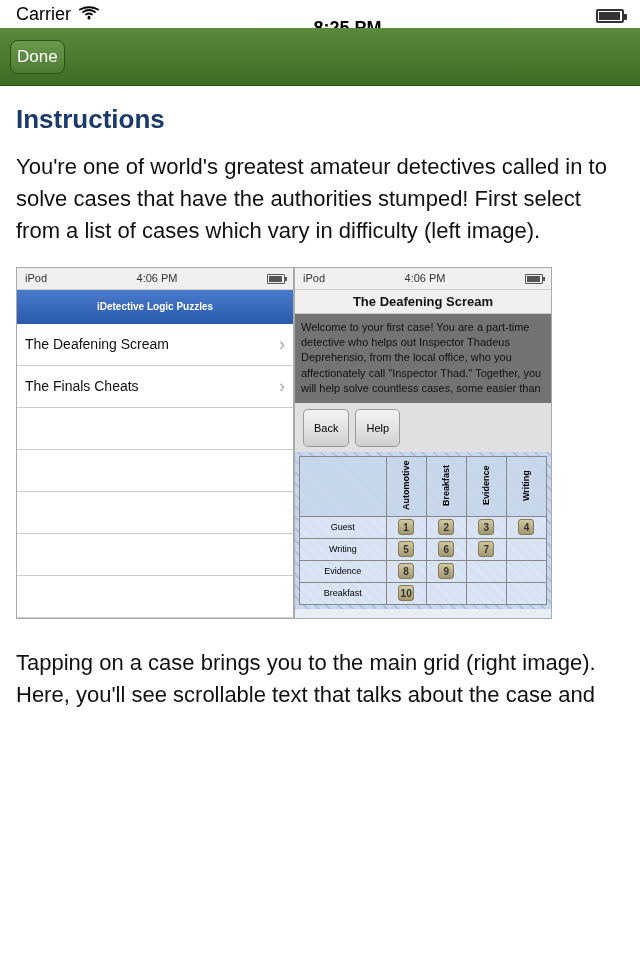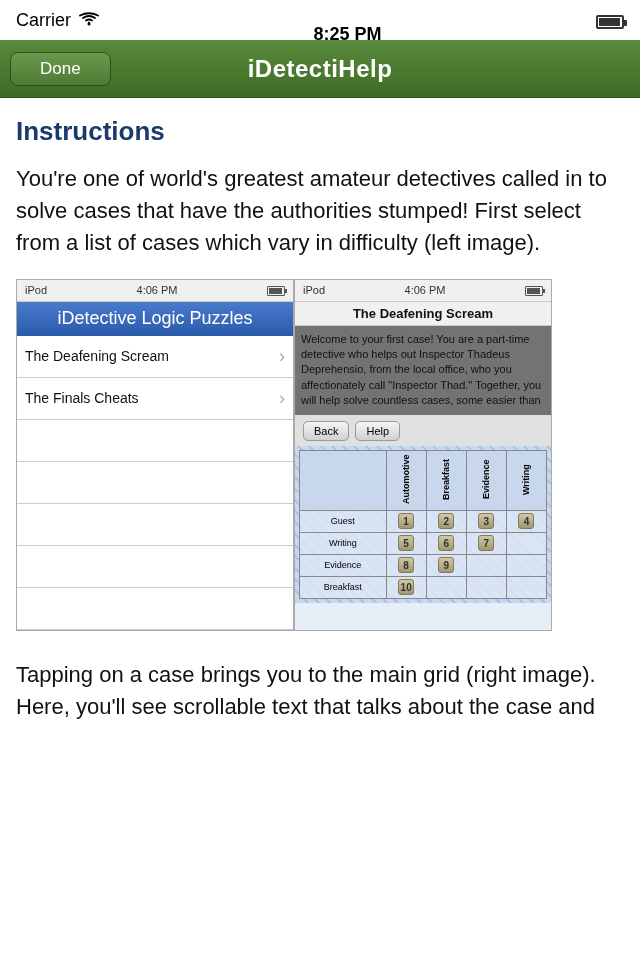--- a/index.html
+++ b/index.html
@@ -7,21 +7,21 @@
     body {
       width: 640px;
       height: 960px;
       font-family: 'Helvetica Neue', Helvetica, Arial, sans-serif;
       background: #fff;
       overflow: hidden;
     }
 
     
     .status-bar {
-      height: 40px;
+      height: 28px;
       background: #fff;
       display: flex;
       align-items: center;
       justify-content: space-between;
       padding: 0 16px;
       font-size: 18px;
       font-weight: 500;
     }
     .status-left { display: flex; align-items: center; gap: 8px; }
     .status-center { font-size: 18px; font-weight: 600; margin-top: 28px; }
@@ -45,21 +45,21 @@
     }
     .nav-done-btn {
       position: absolute;
       left: 10px;
       background: linear-gradient(to bottom, #6a9a4c, #4d7b35);
       border: 1px solid #2d5018;
       border-radius: 8px;
       color: #fff;
       font-size: 17px;
       font-weight: 500;
-      padding: 6px 29px;
+      padding: 6px 6px;
       cursor: pointer;
     }
 
     
     .content {
       padding: 18px 16px 0 16px;
       overflow: hidden;
     }
 
     .instructions-heading {
@@ -105,22 +105,22 @@
     }
     .phone-nav {
       height: 34px;
       background: linear-gradient(to bottom, #4a7acc, #2a5aaa);
       display: flex;
       align-items: center;
       justify-content: center;
     }
     .phone-nav-title {
       color: #fff;
-      font-size: 18px;
-      font-weight: normal;
+      font-size: 10px;
+      font-weight: bold;
     }
     .phone-list-item {
       border-bottom: 1px solid #ccc;
       padding: 10px 8px;
       font-size: 14px;
       color: #111;
       display: flex;
       align-items: center;
       justify-content: space-between;
     }
@@ -175,21 +175,21 @@
       display: flex;
       gap: 6px;
       padding: 5px 8px;
       background: #e0e0e0;
     }
     .phone-btn {
       background: linear-gradient(to bottom, #f5f5f5, #d0d0d0);
       border: 1px solid #999;
       border-radius: 5px;
       font-size: 11px;
-      padding: 3px 10px;
+      padding: 12px 10px;
       cursor: pointer;
     }
 
     
     .grid-area {
       background: #c8d8f0;
       padding: 4px;
       position: relative;
     }
     .grid-bg {
@@ -321,21 +321,20 @@
     </span>
   </div>
   <div class="status-center">8:25 PM</div>
   <div class="status-right">
     <span class="battery-icon"></span>
   </div>
 </div>
 
 <div class="nav-bar">
   <button class="nav-done-btn">Done</button>
-  <span class="nav-title">iDetectiHelp</span>
 </div>
 
 <div class="content">
 
   <h2 class="instructions-heading">Instructions</h2>
 
   <p class="intro-text">You're one of world's greatest amateur detectives called in to solve cases that have the authorities stumped! First select from a list of cases which vary in difficulty (left image).</p>
 
   <div class="screenshot-container">
 

